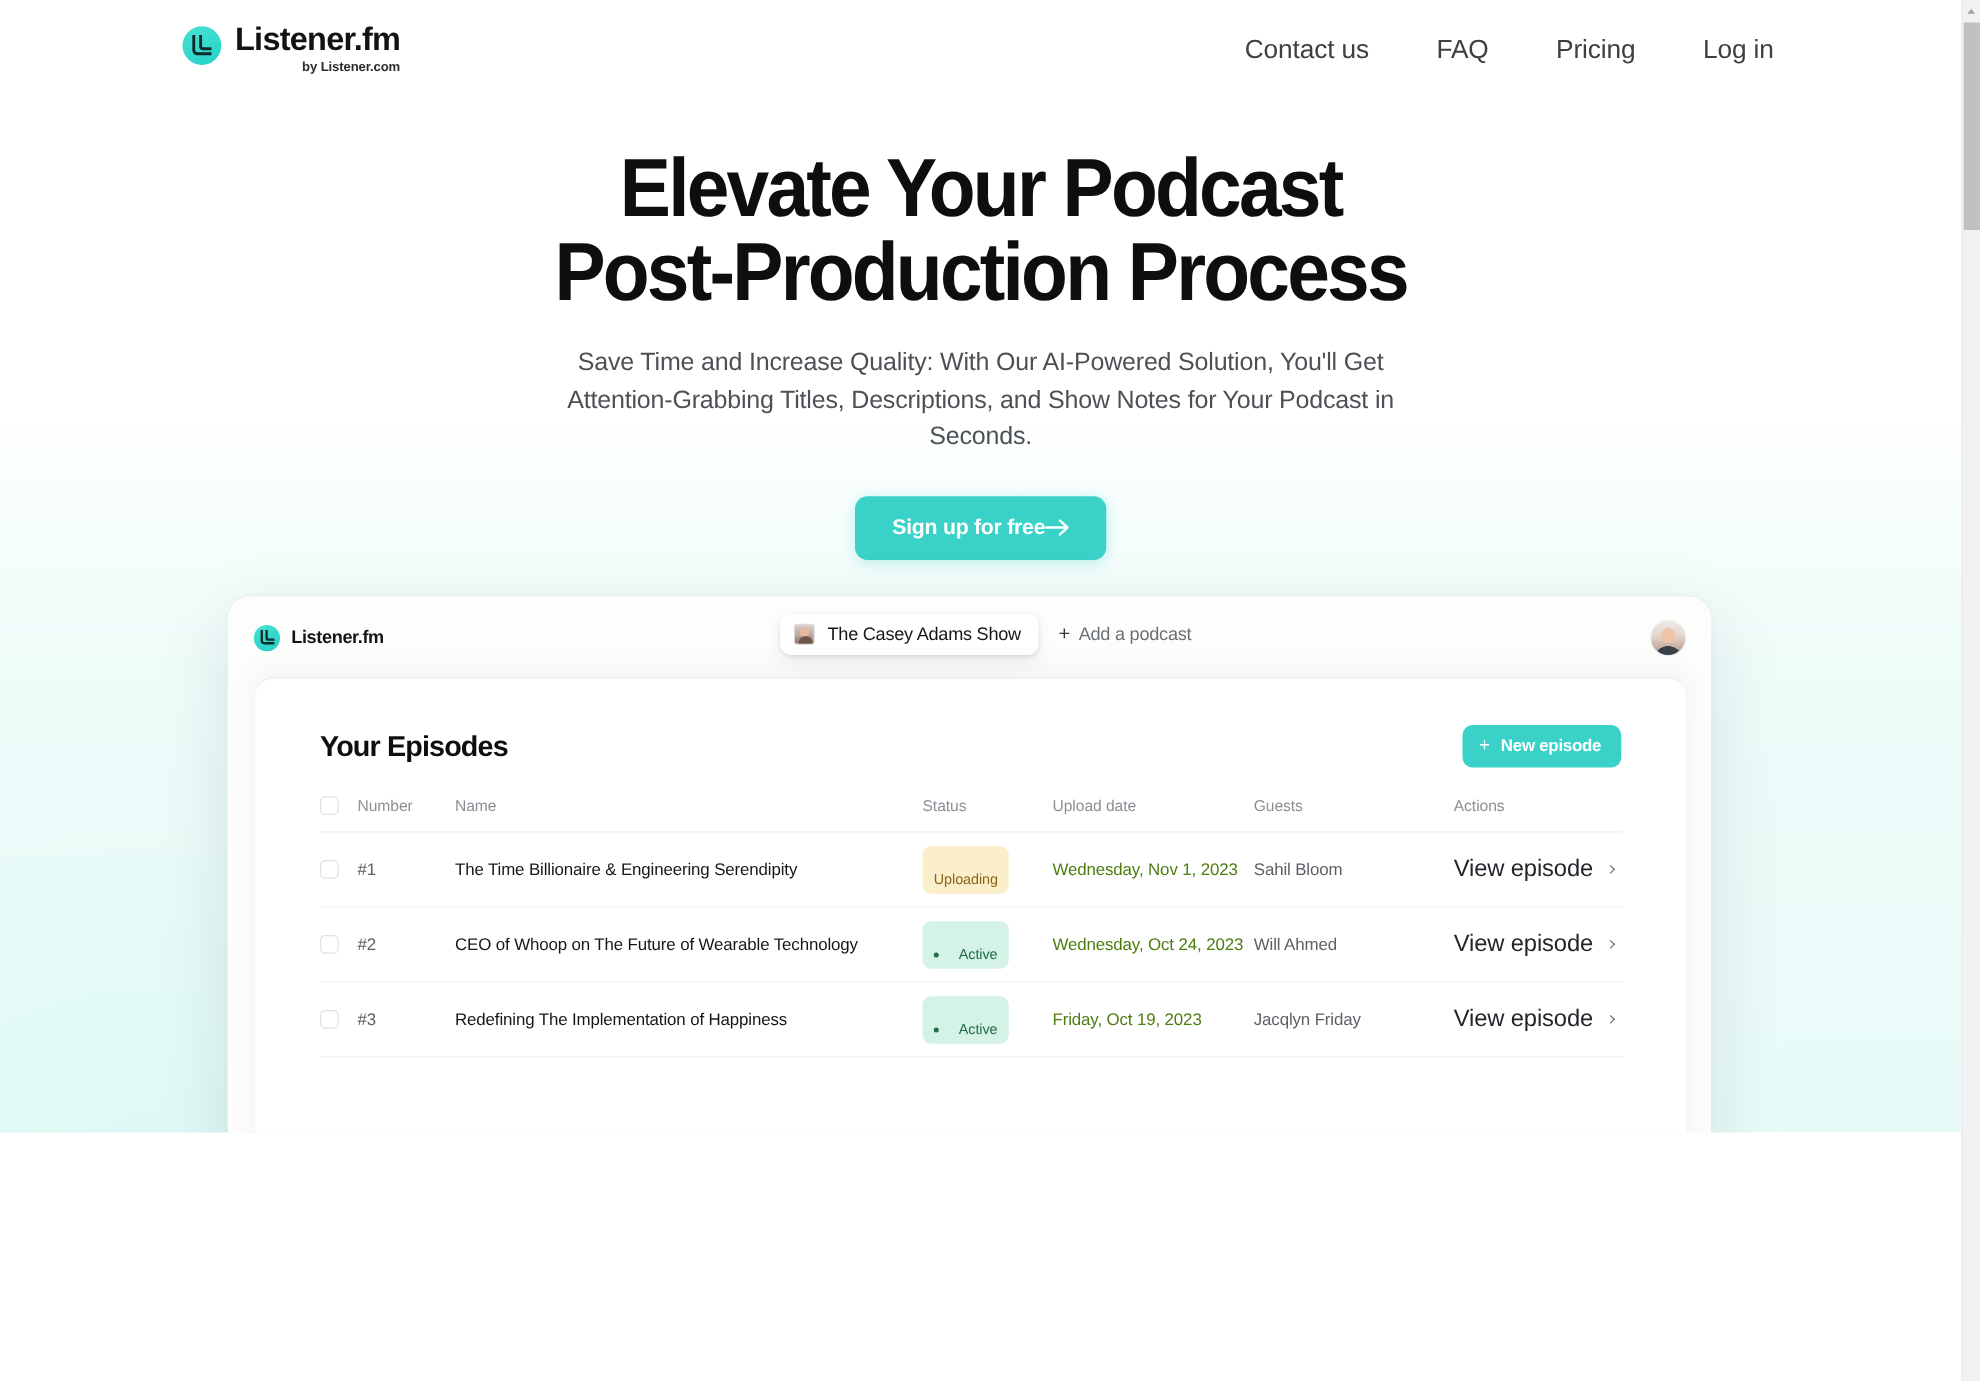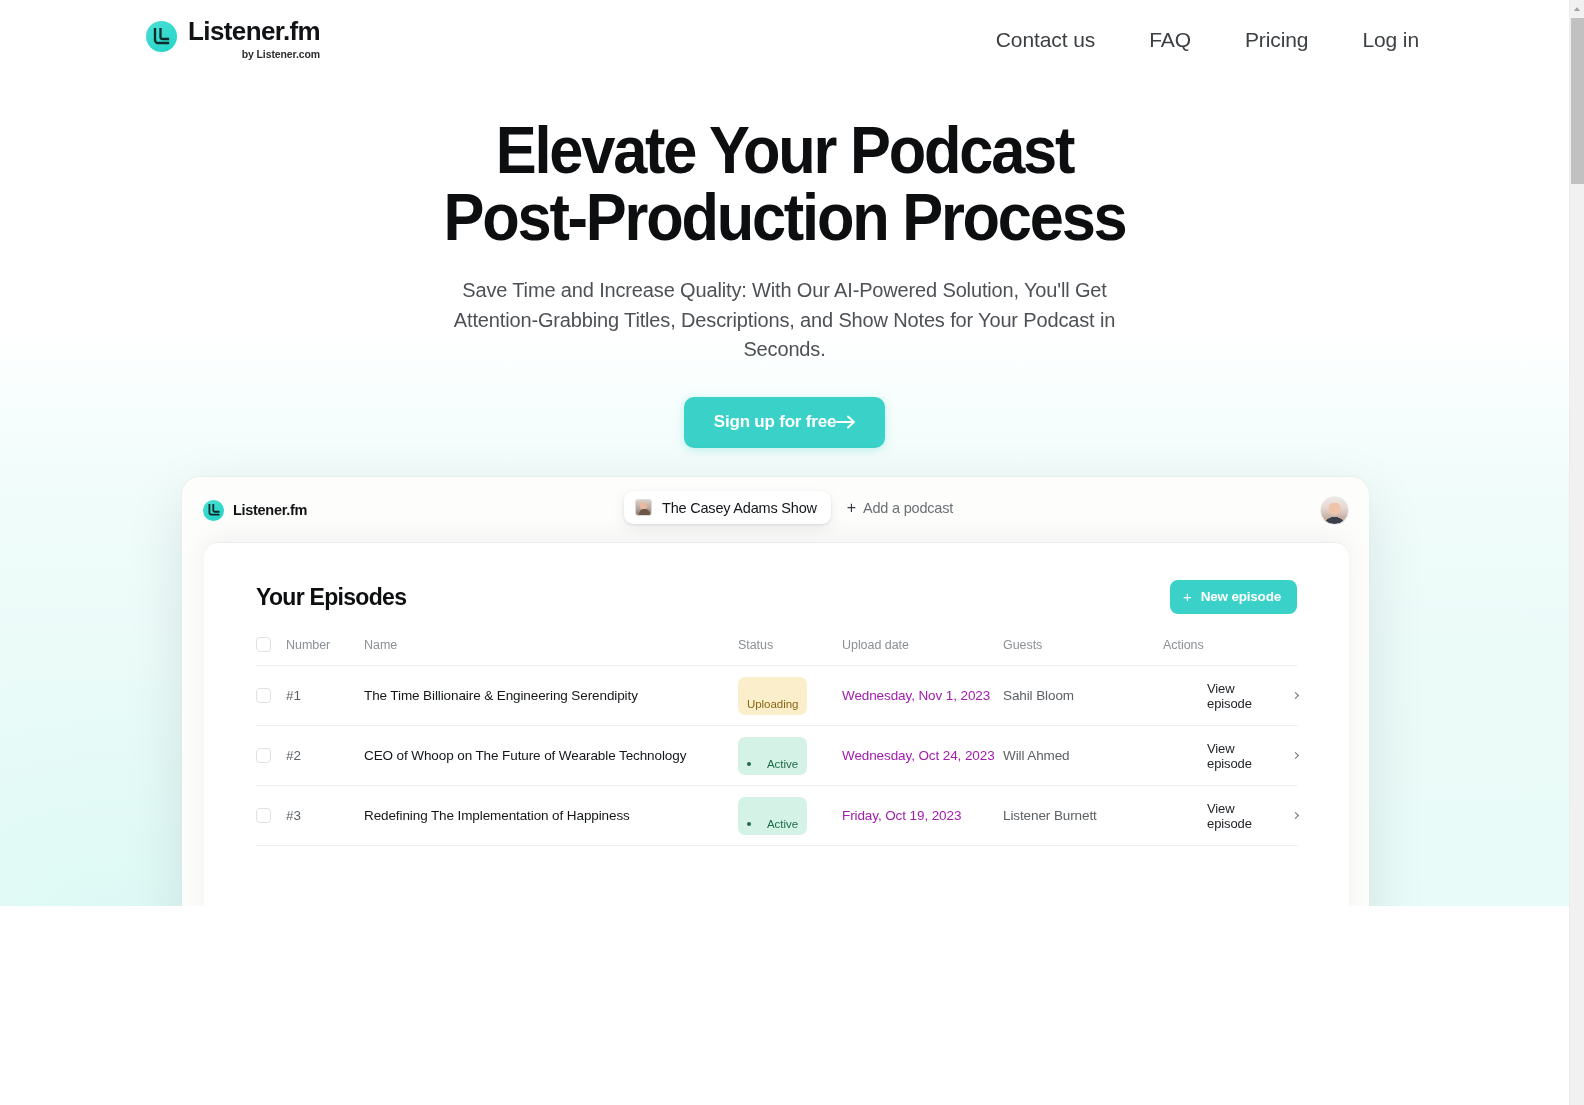--- a/index.html
+++ b/index.html
@@ -373,21 +373,21 @@
   .chk {
     width: 15px; height: 15px;
     border: 1px solid #dfe1e3;
     border-radius: 4px;
     background: #fff;
     display: block;
     cursor: pointer;
   }
   .cell-num { color: #5c6166; font-size: 13.5px; }
   .cell-name { color: #14171a; font-size: 13.5px; }
-  .cell-date { color: #a21caf; font-size: 13px; }
+  .cell-date { color: #4d7c0f; font-size: 13px; }
   .cell-guest { color: #5c6166; font-size: 13px; }
 
   .badge {
     display: inline-flex;
     align-items: center;
     gap: 6px;
     border-radius: 7px;
     padding: 21px 9px 5px;
     font-size: 11.5px;
     font-weight: 500;
@@ -408,25 +408,24 @@
     border-radius: 50%;
     background: #1f6b4a;
     flex: none;
   }
 
   .view-episode {
     display: inline-flex;
     align-items: center;
     gap: 12px;
     color: #22262a;
-    font-size: 13px;
+    font-size: 19px;
     letter-spacing: -0.1px;
     cursor: pointer;
     text-decoration: none;
-    margin-left: 44px;
   }
   .chev {
     display: inline-block;
     width: 5px; height: 5px;
     border-top: 1.3px solid #6d7278;
     border-right: 1.3px solid #6d7278;
     transform: rotate(45deg);
   }
 </style>
 </head>
@@ -582,21 +581,21 @@
               </td>
             <td class="cell-num">#3</td>
             <td class="cell-name">Redefining The Implementation of Happiness</td>
             <td>
               <span class="badge badge-active">
                 <span class="badge-dot"></span>
                 <span>Active</span>
               </span>
             </td>
             <td class="cell-date">Friday, Oct 19, 2023</td>
-            <td class="cell-guest">Listener Burnett</td>
+            <td class="cell-guest">Jacqlyn Friday</td>
             <td>
               <a class="view-episode">
                 <span>View episode</span>
                 <span class="chev"></span>
               </a>
             </td>
           </tr>
         </tbody>
       </table>
 

